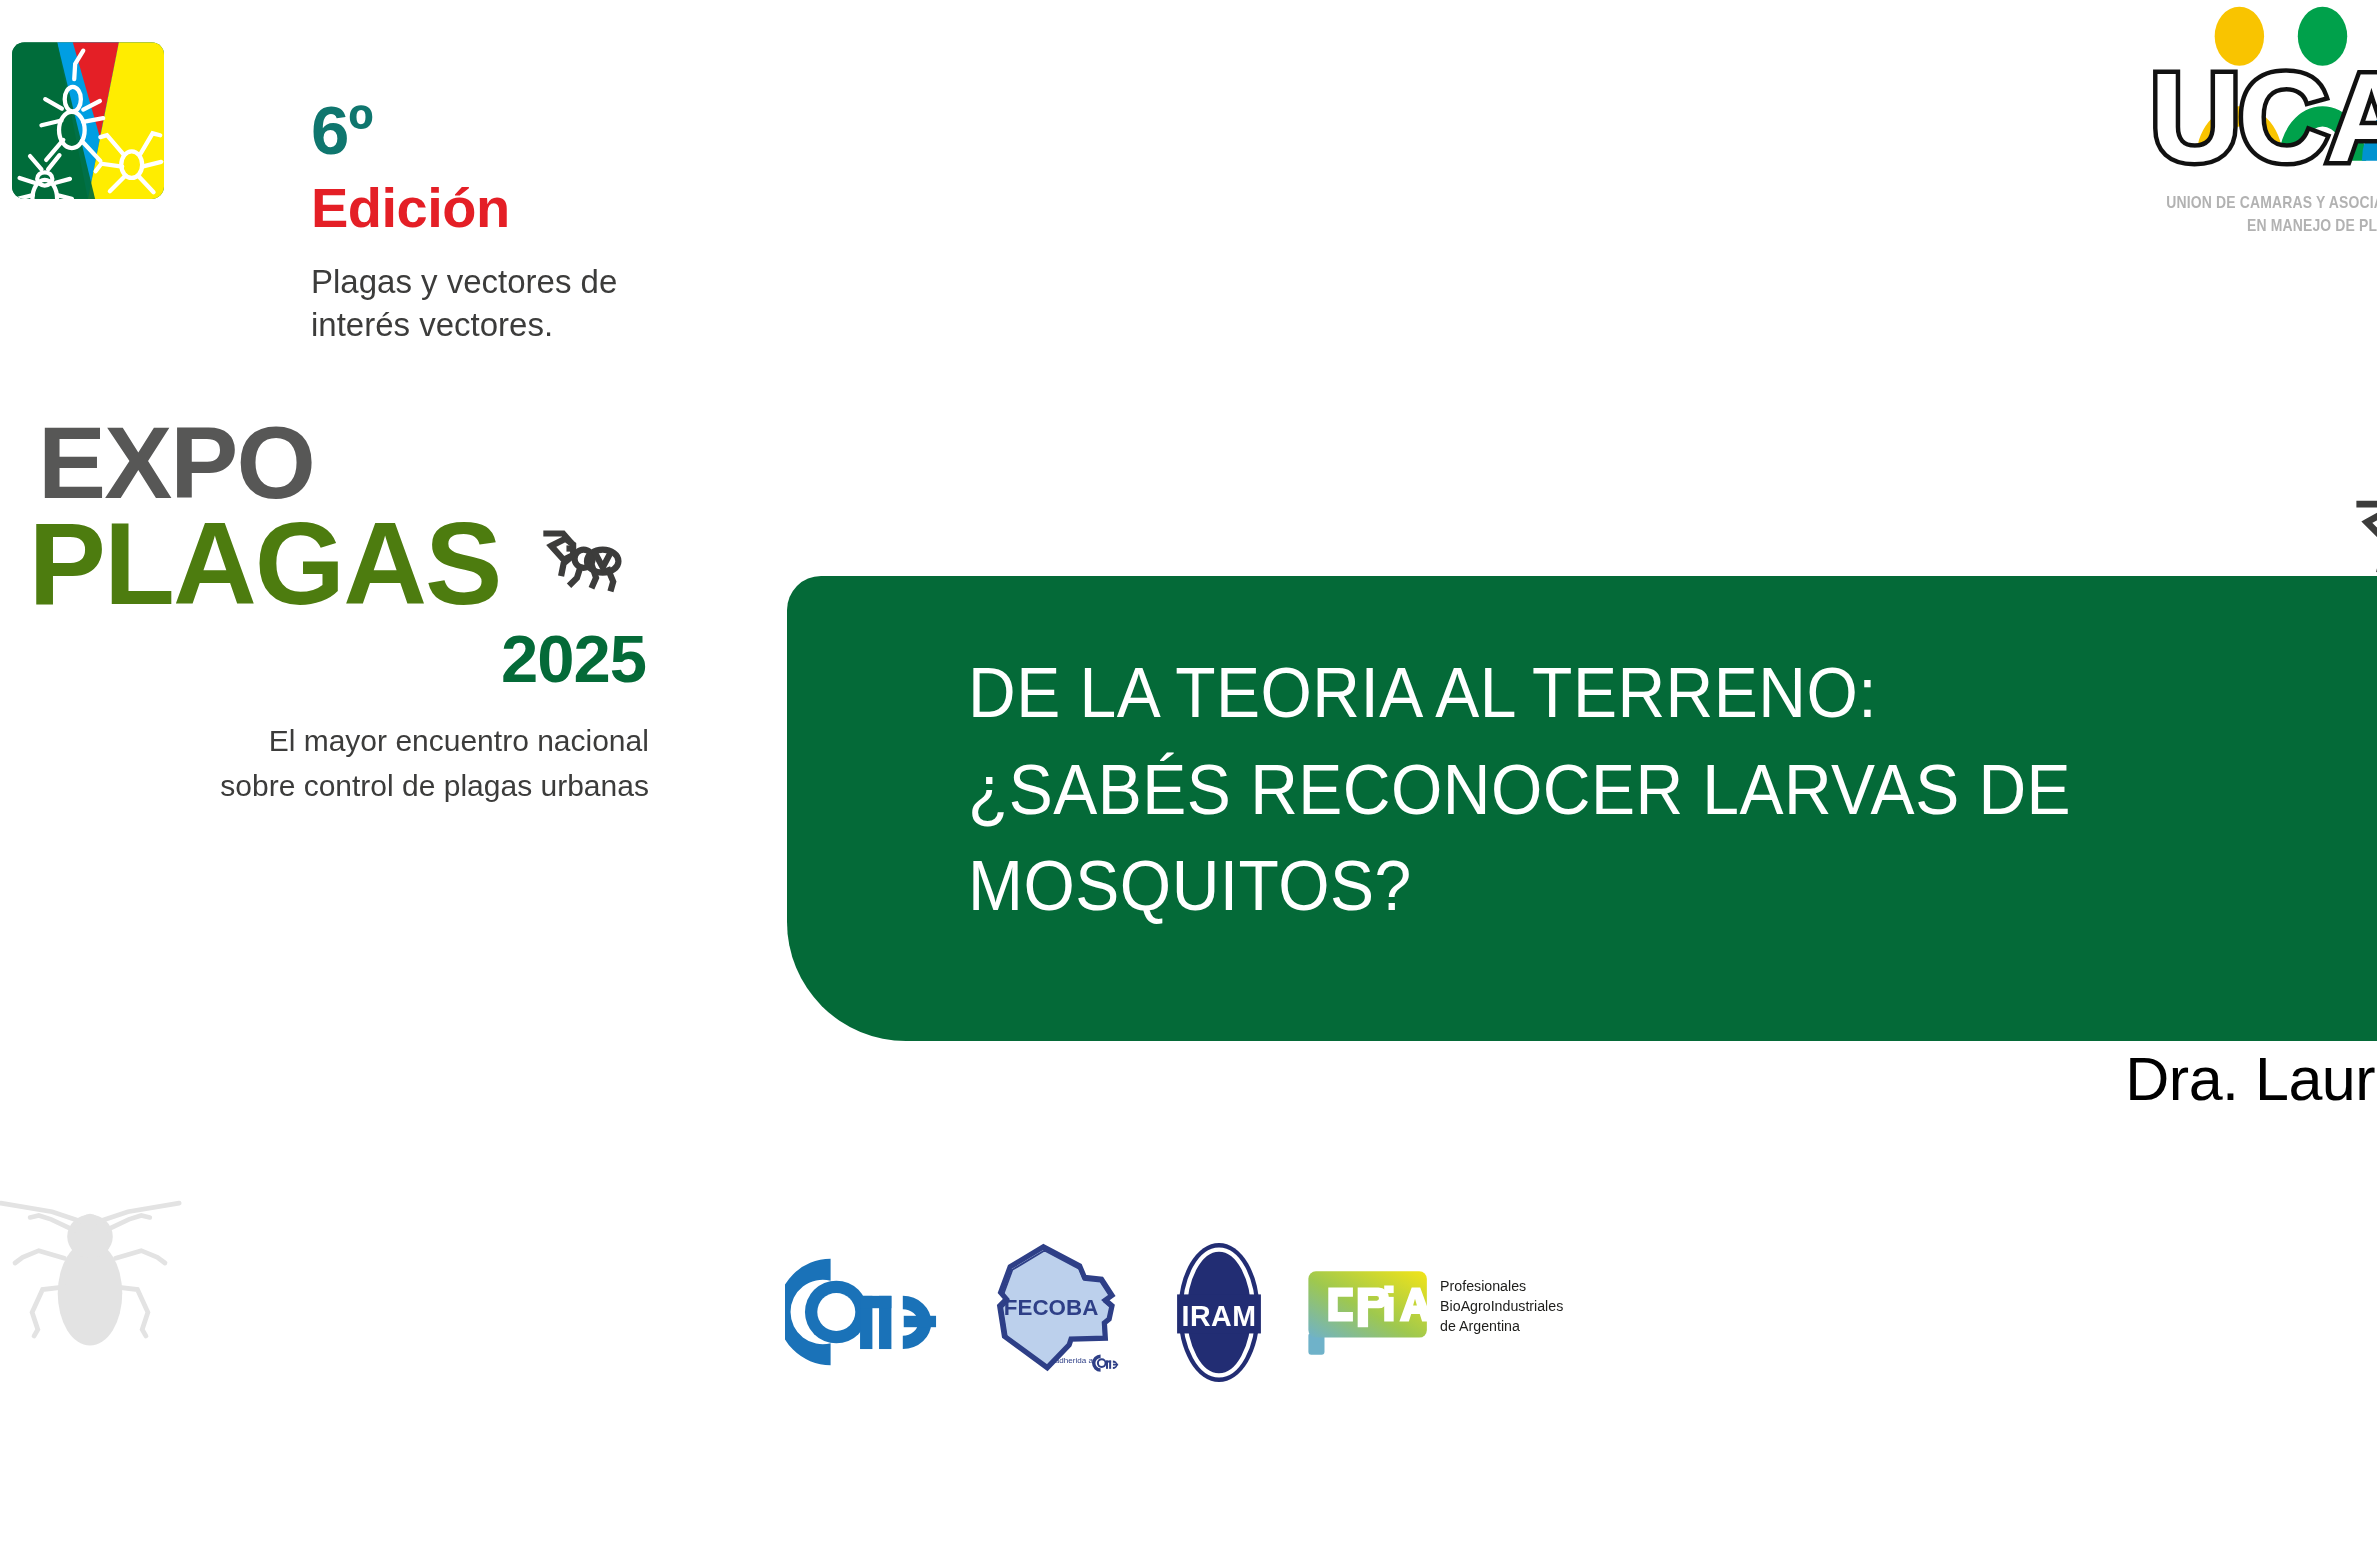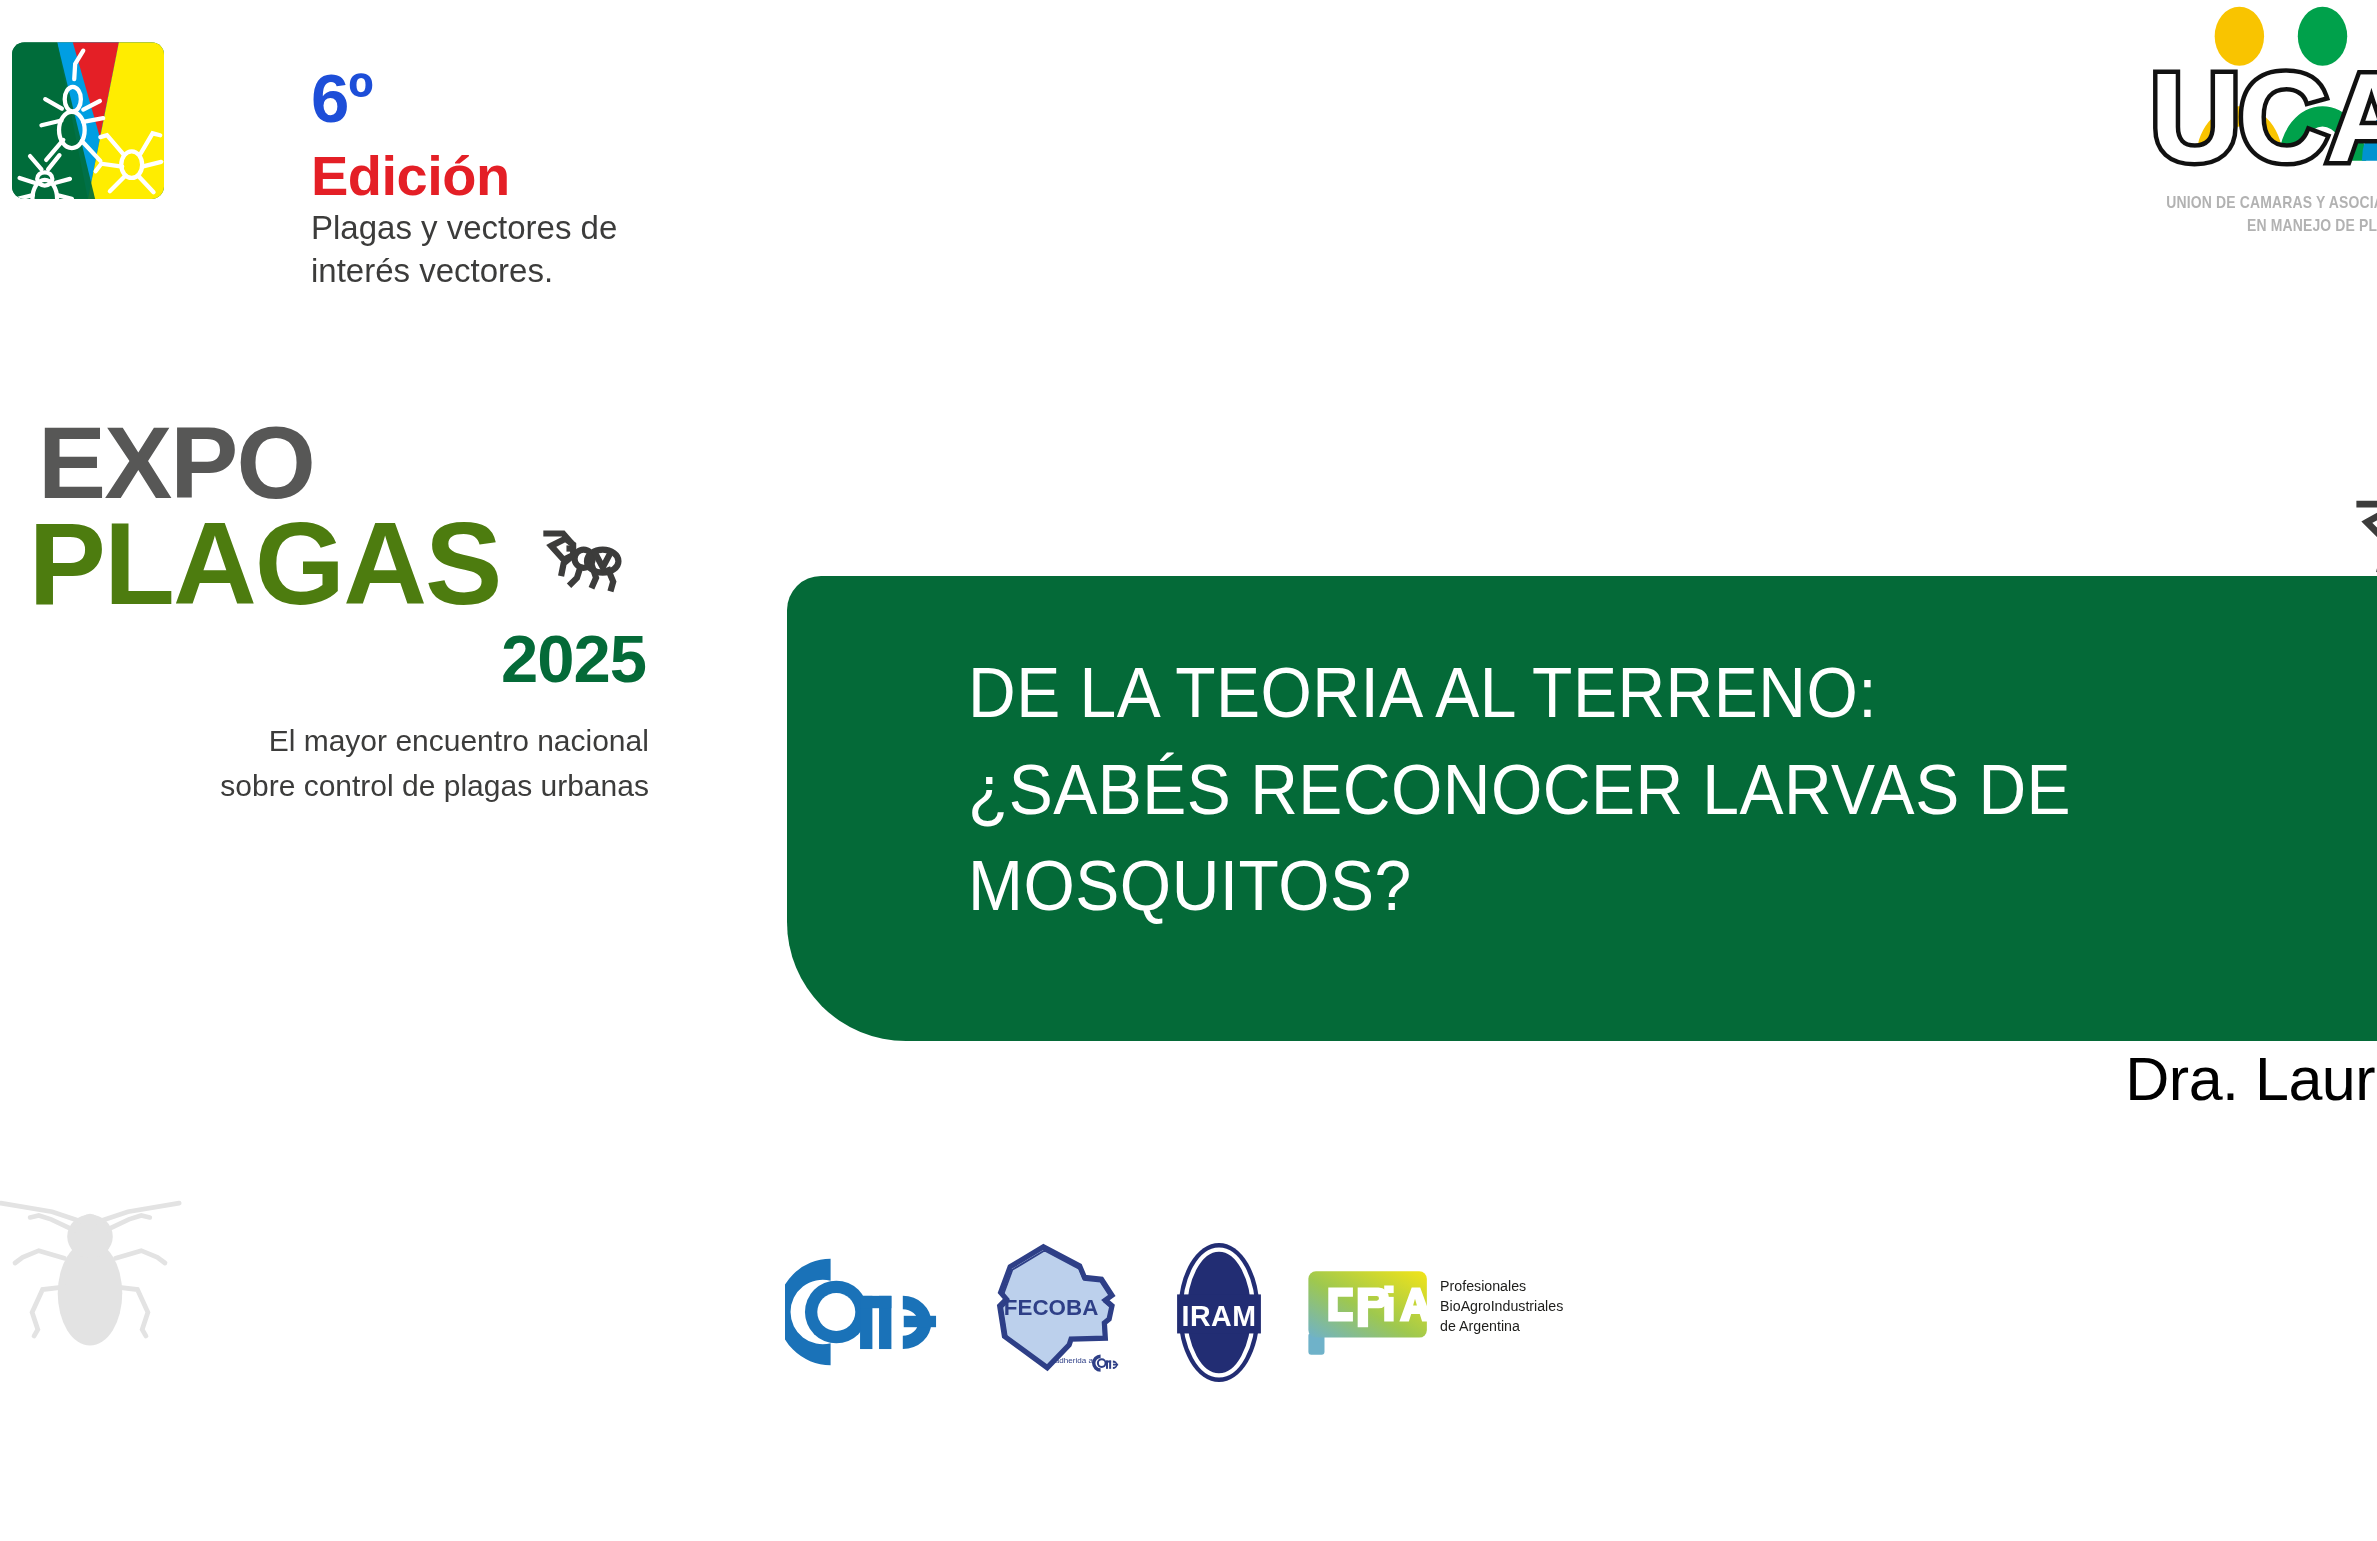--- a/index.html
+++ b/index.html
@@ -6,27 +6,27 @@
   body{
     font-family:"Liberation Sans", sans-serif;
     width:2739px;height:1541px;position:relative;overflow:hidden;background:#ffffff;
   }
   
   #brand-mark{position:absolute;left:12.4px;top:42px;width:152px;height:157px;}
   #brand-mark svg{display:block;width:100%;height:100%;}
 
   #edition-block{position:absolute;left:311px;top:67px;width:333px;}
   #edition-number{
-    font-size:69px;font-weight:bold;color:#1d4ed8;line-height:.92;letter-spacing:-1px;
+    font-size:69px;font-weight:bold;color:#0f766e;line-height:.92;letter-spacing:-1px;margin-top:32px;
   }
   #edition-word{
     font-size:56px;font-weight:bold;color:#e41f26;line-height:1.0;letter-spacing:-0.5px;margin-top:18px;
   }
   #edition-sub{
-    margin-top:3px;font-size:33px;color:#3c3c3b;line-height:1.28;font-weight:400;
+    margin-top:25px;font-size:33px;color:#3c3c3b;line-height:1.28;font-weight:400;
   }
 
   
   #expo-block{position:absolute;left:28.5px;top:417px;width:628px;}
   .expo-line{
     font-weight:bold;letter-spacing:-1.9px;line-height:.92;
   }
   #expo-word{font-size:102px;color:#575756;padding-left:9.5px;}
   #plagas-word{font-size:116px;color:#4d7c0f;position:relative;}
   #year-word{

